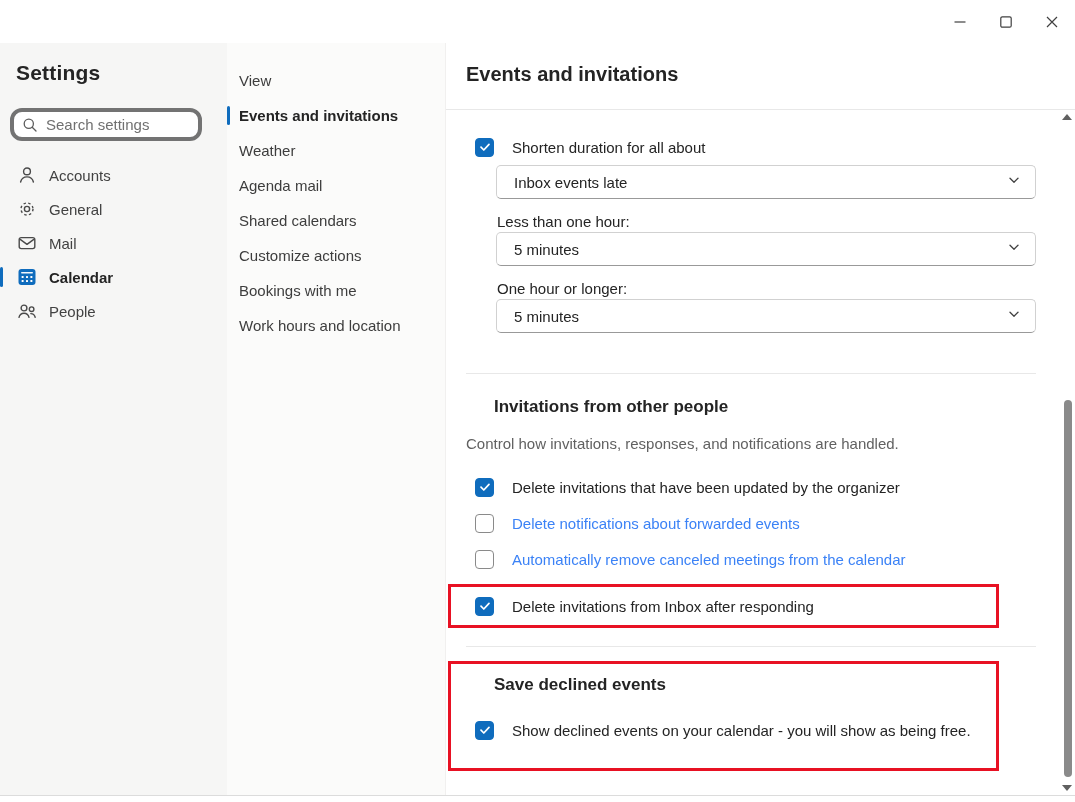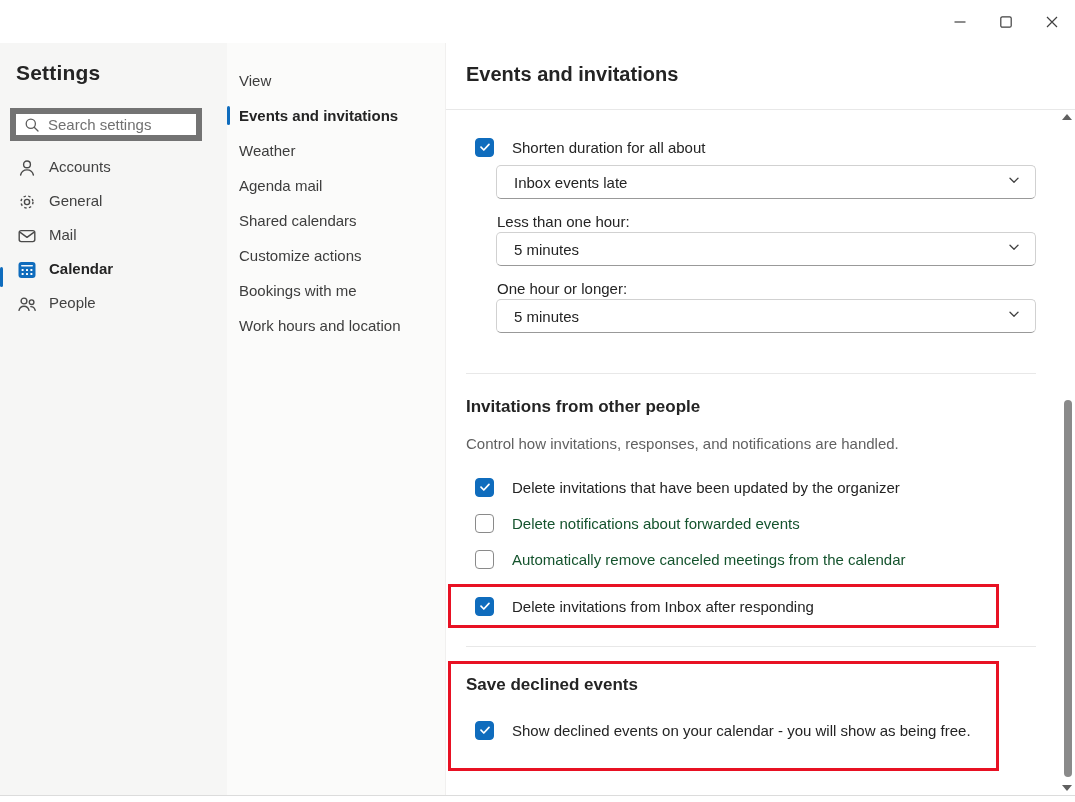--- a/index.html
+++ b/index.html
@@ -12,25 +12,25 @@
   .win-btn { width:46px; border:none; background:transparent; display:flex; align-items:center; justify-content:center; cursor:default; }
   .win-btn svg { display:block; }
 
   
   .app { display:flex; height:752px; }
 
   
   .sidebar { width:227px; background:#f6f6f5; flex:none; }
   .sidebar h1 { font-size:21px; font-weight:700; margin:18px 0 0 16px; letter-spacing:.2px; }
   .searchbox { margin:23px 0 0 10px; width:192px; height:33px; background:#fff;
-    border:6px solid #737373; border-radius:0; display:flex; align-items:center; padding:0 8px; gap:8px; }
+    border:4px solid #737373; border-radius:12px; display:flex; align-items:center; padding:0 8px; gap:8px; }
   .searchbox input { border:none; outline:none; flex:1; font-size:15px; font-family:inherit; color:#242424; background:transparent; }
   .searchbox input::placeholder { color:#707070; }
   .side-nav { margin-top:17px; }
-  .side-item { position:relative; height:34px; display:flex; gap:12px; padding-left:17px; cursor:default; }
+  .side-item { position:relative; height:34px; display:flex; align-items:center; gap:12px; padding-left:17px; cursor:default; }
   .side-item .lbl { font-size:15px; color:#424242; }
   .side-item.selected .lbl { font-weight:700; color:#242424; }
   .side-item.selected::before { content:""; position:absolute; left:0; top:7px; bottom:7px; width:3px; background:#0f6cbd; border-radius:2px; }
   .icon20 { width:20px; height:20px; flex:none; display:flex; align-items:center; justify-content:center; }
 
   
   .subnav { width:218px; background:#fbfbfa; flex:none; padding-top:20px; }
   .subnav-item { position:relative; height:35px; display:flex; align-items:center; padding-left:12px; cursor:default; }
   .subnav-item .lbl { font-size:15px; color:#3d3d3d; }
   .subnav-item.selected .lbl { font-weight:700; color:#242424; }
@@ -42,32 +42,32 @@
   .content-header h2 { font-size:20px; font-weight:700; }
   .scrollarea { padding:27px 40px 0 20px; }
 
   .cb-row { display:flex; align-items:center; gap:18px; margin-left:9px; height:20px; }
   .cb-box { width:19px; height:19px; border:1px solid #8a8a8a; border-radius:4px; background:#fff;
     display:flex; align-items:center; justify-content:center; flex:none; }
   .cb-row.checked .cb-box { background:#0f6cbd; border-color:#0f6cbd; }
   .cb-tick { display:none; }
   .cb-row.checked .cb-tick { display:block; }
   .cb-label { font-size:15px; color:#242424; white-space:nowrap; }
-  .cb-row:not(.checked) .cb-label { color:#14532d; }
+  .cb-row:not(.checked) .cb-label { color:#3b82f6; }
 
   .dropdown { margin:8px 0 0 30px; width:540px; height:34px; background:#fff;
     border:1px solid #d1d1d1; border-bottom-color:#999; border-radius:5px;
     display:flex; align-items:center; justify-content:space-between; padding:0 14px 0 17px; cursor:default; }
   .dd-value { font-size:15px; color:#242424; }
   .field-label { margin:14px 0 0 31px; font-size:15px; color:#242424; height:19px; }
 
   .divider { border:none; height:1px; background:#e8e8e8; margin-top:40px; }
   .divider-2 { margin-top:18px; }
 
-  .section-title { font-size:17px; font-weight:700; margin-top:23px; height:22px; }
+  .section-title { font-size:17px; font-weight:700; margin-top:23px; height:22px;margin-left:28px; }
   .desc { font-size:15px; color:#616161; margin-top:16px; height:19px; }
   .mt16 { margin-top:16px; }
   .mt23 { margin-top:23px; }
 
   .red-box { border:3px solid #e81123; width:551px; margin-left:-18px; }
   .red-box-1 { margin-top:15px; padding:9px 15px; }
   .red-box-2 { margin-top:14px; padding:11px 15px 28px 15px; }
   .red-box-2 .section-title { margin-top:0; }
 
   

